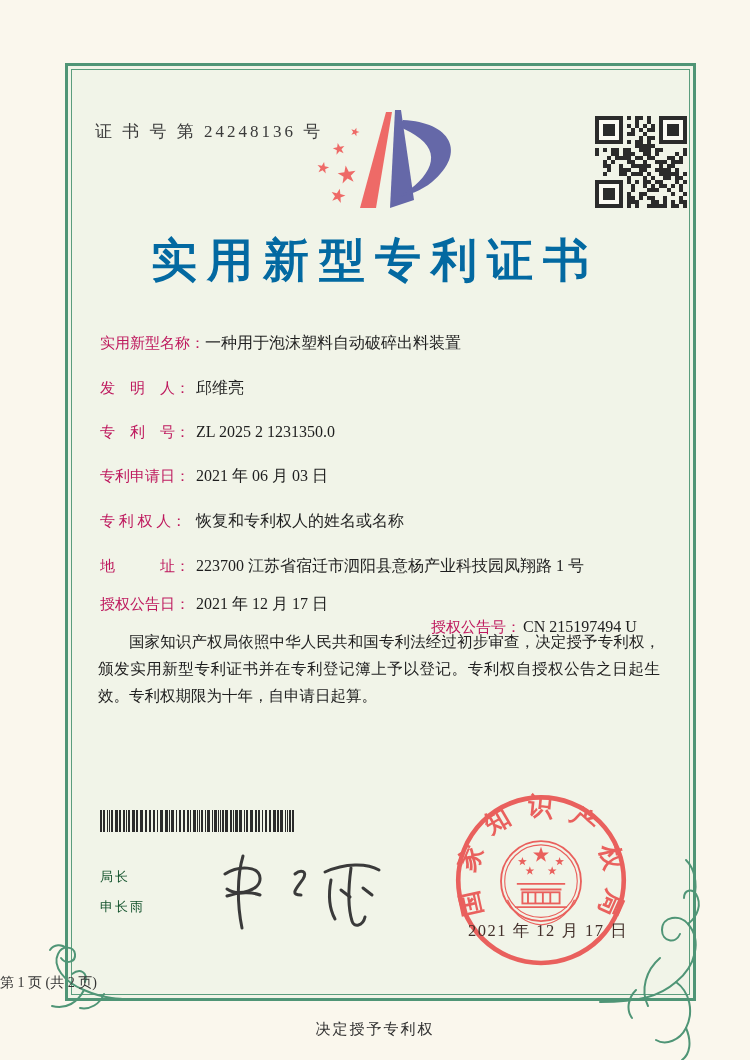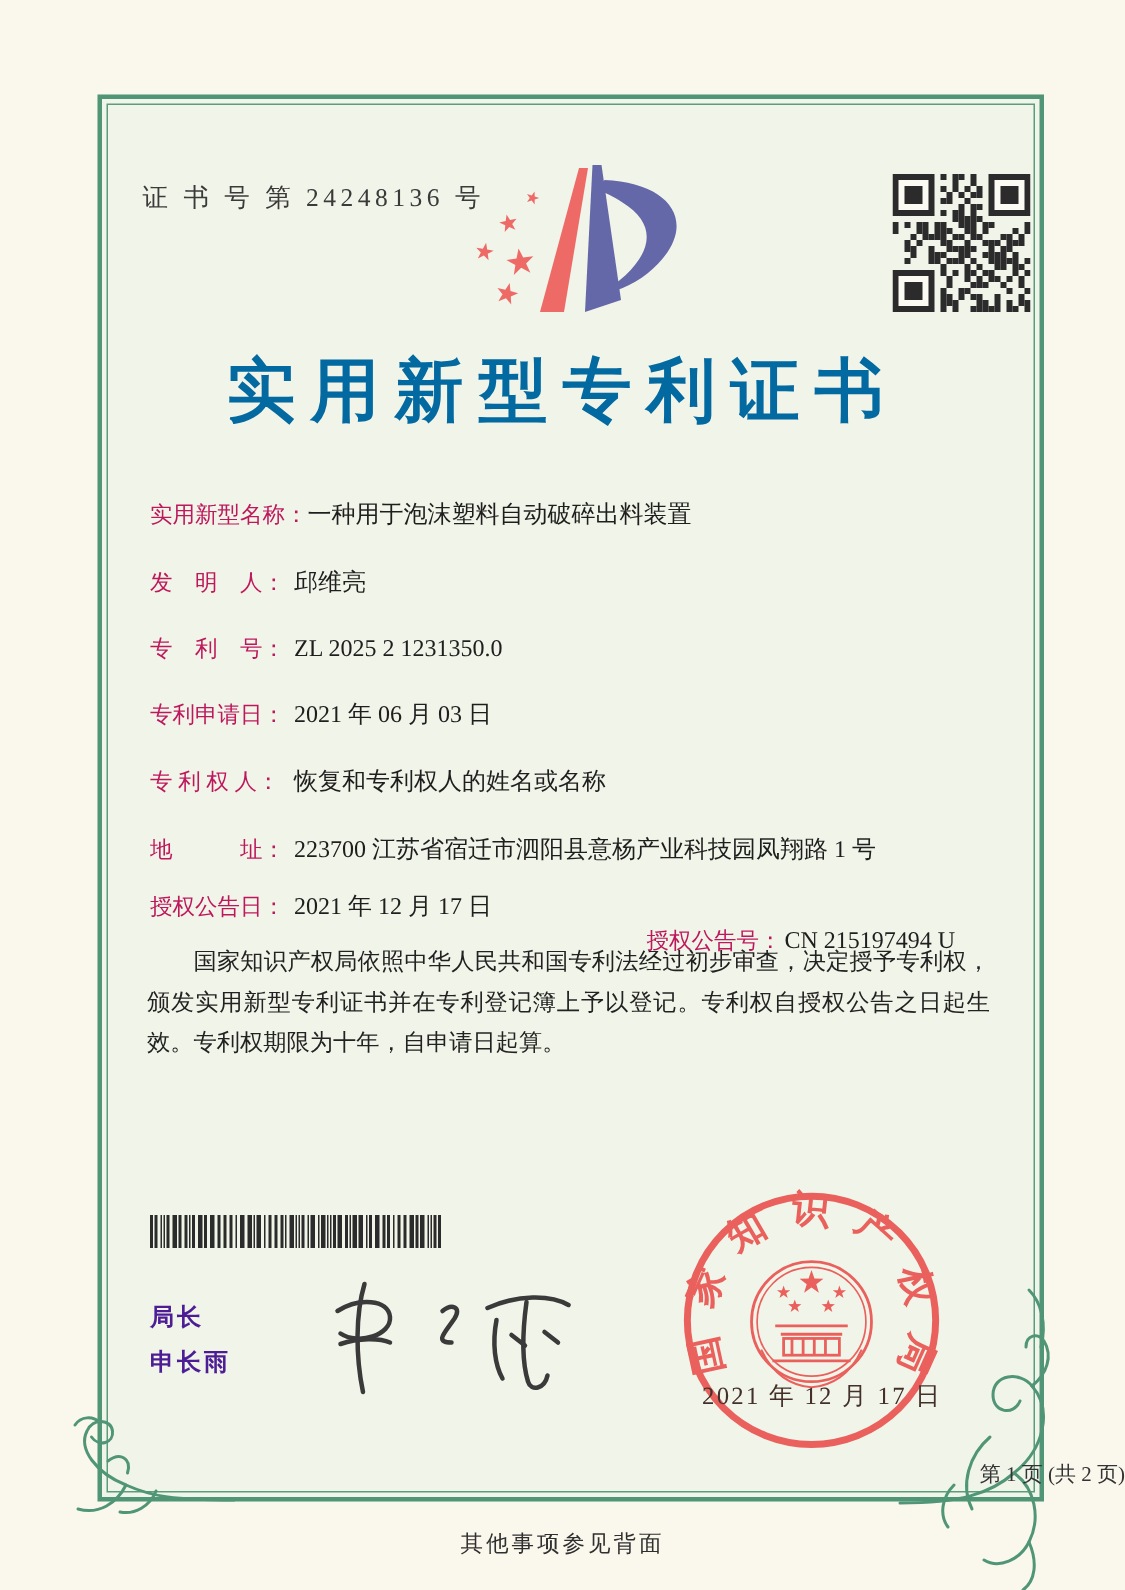--- a/index.html
+++ b/index.html
@@ -24,23 +24,23 @@
     left:0;right:0;top:230px;margin:0;text-align:center;
     font-size:46px;font-weight:600;letter-spacing:10px;color:#0369a1;
   }
   .row{left:100px;width:566px;font-size:16px;white-space:nowrap;}
   .lbl{display:inline-block;min-width:96px;font-size:15px;white-space:pre;color:#be185d;}
   .val{font-size:16px;color:#1e1e1e;text-align:right;}
   .grant-col2{position:absolute;left:331px;top:0;margin-top:24px;}
   .paras{left:98px;top:628px;width:562px;font-size:15.5px;line-height:27px;
     text-align:justify;color:#222;}
   .paras p{margin:0;text-indent:2em;}
-  .director{left:100px;font-size:16px;letter-spacing:2px;color:#4c1d95;font-weight:bold;}
+  .director{left:100px;font-size:13px;letter-spacing:2px;color:#14532d;}
   .seal-date{left:468px;top:920px;font-size:16.5px;letter-spacing:1.5px;color:#43302b;z-index:3;}
-  .page-num{left:0;right:0;top:974px;text-align:right;font-size:14px;color:#333;}
+  .page-num{left:0;right:0;top:974px;text-align:left;font-size:14px;color:#333;}
   .back-note{left:0;right:0;top:1020px;text-align:center;font-size:15px;letter-spacing:2px;color:#2f2f2f;}
   svg{display:block;}
   .seal-svg{opacity:.9;z-index:2;}
 </style>
 </head>
 <body>
 
 <div class="abs border-outer">
   <div class="border-inner"></div>
 </div>
@@ -391,13 +391,13 @@
     <path d="M74,101 h52 M78,107 h44"></path>
     <rect x="80" y="110" width="40" height="12"></rect>
     <path d="M86,110 v12 M94,110 v12 M102,110 v12 M110,110 v12"></path>
     <path d="M72,126 h56"></path>
     <path d="M64,118 C72,136 86,144 100,145 C114,144 128,136 136,118" stroke-width="1.5"></path>
   </g>
 </svg>
 <div class="abs seal-date">2021 年 12 月 17 日</div>
 
 <div class="abs page-num">第 1 页 (共 2 页)</div>
-<div class="abs back-note">其他事项参见背面</div>
+<div class="abs back-note">决定授予专利权</div>
 
 </body></html>

